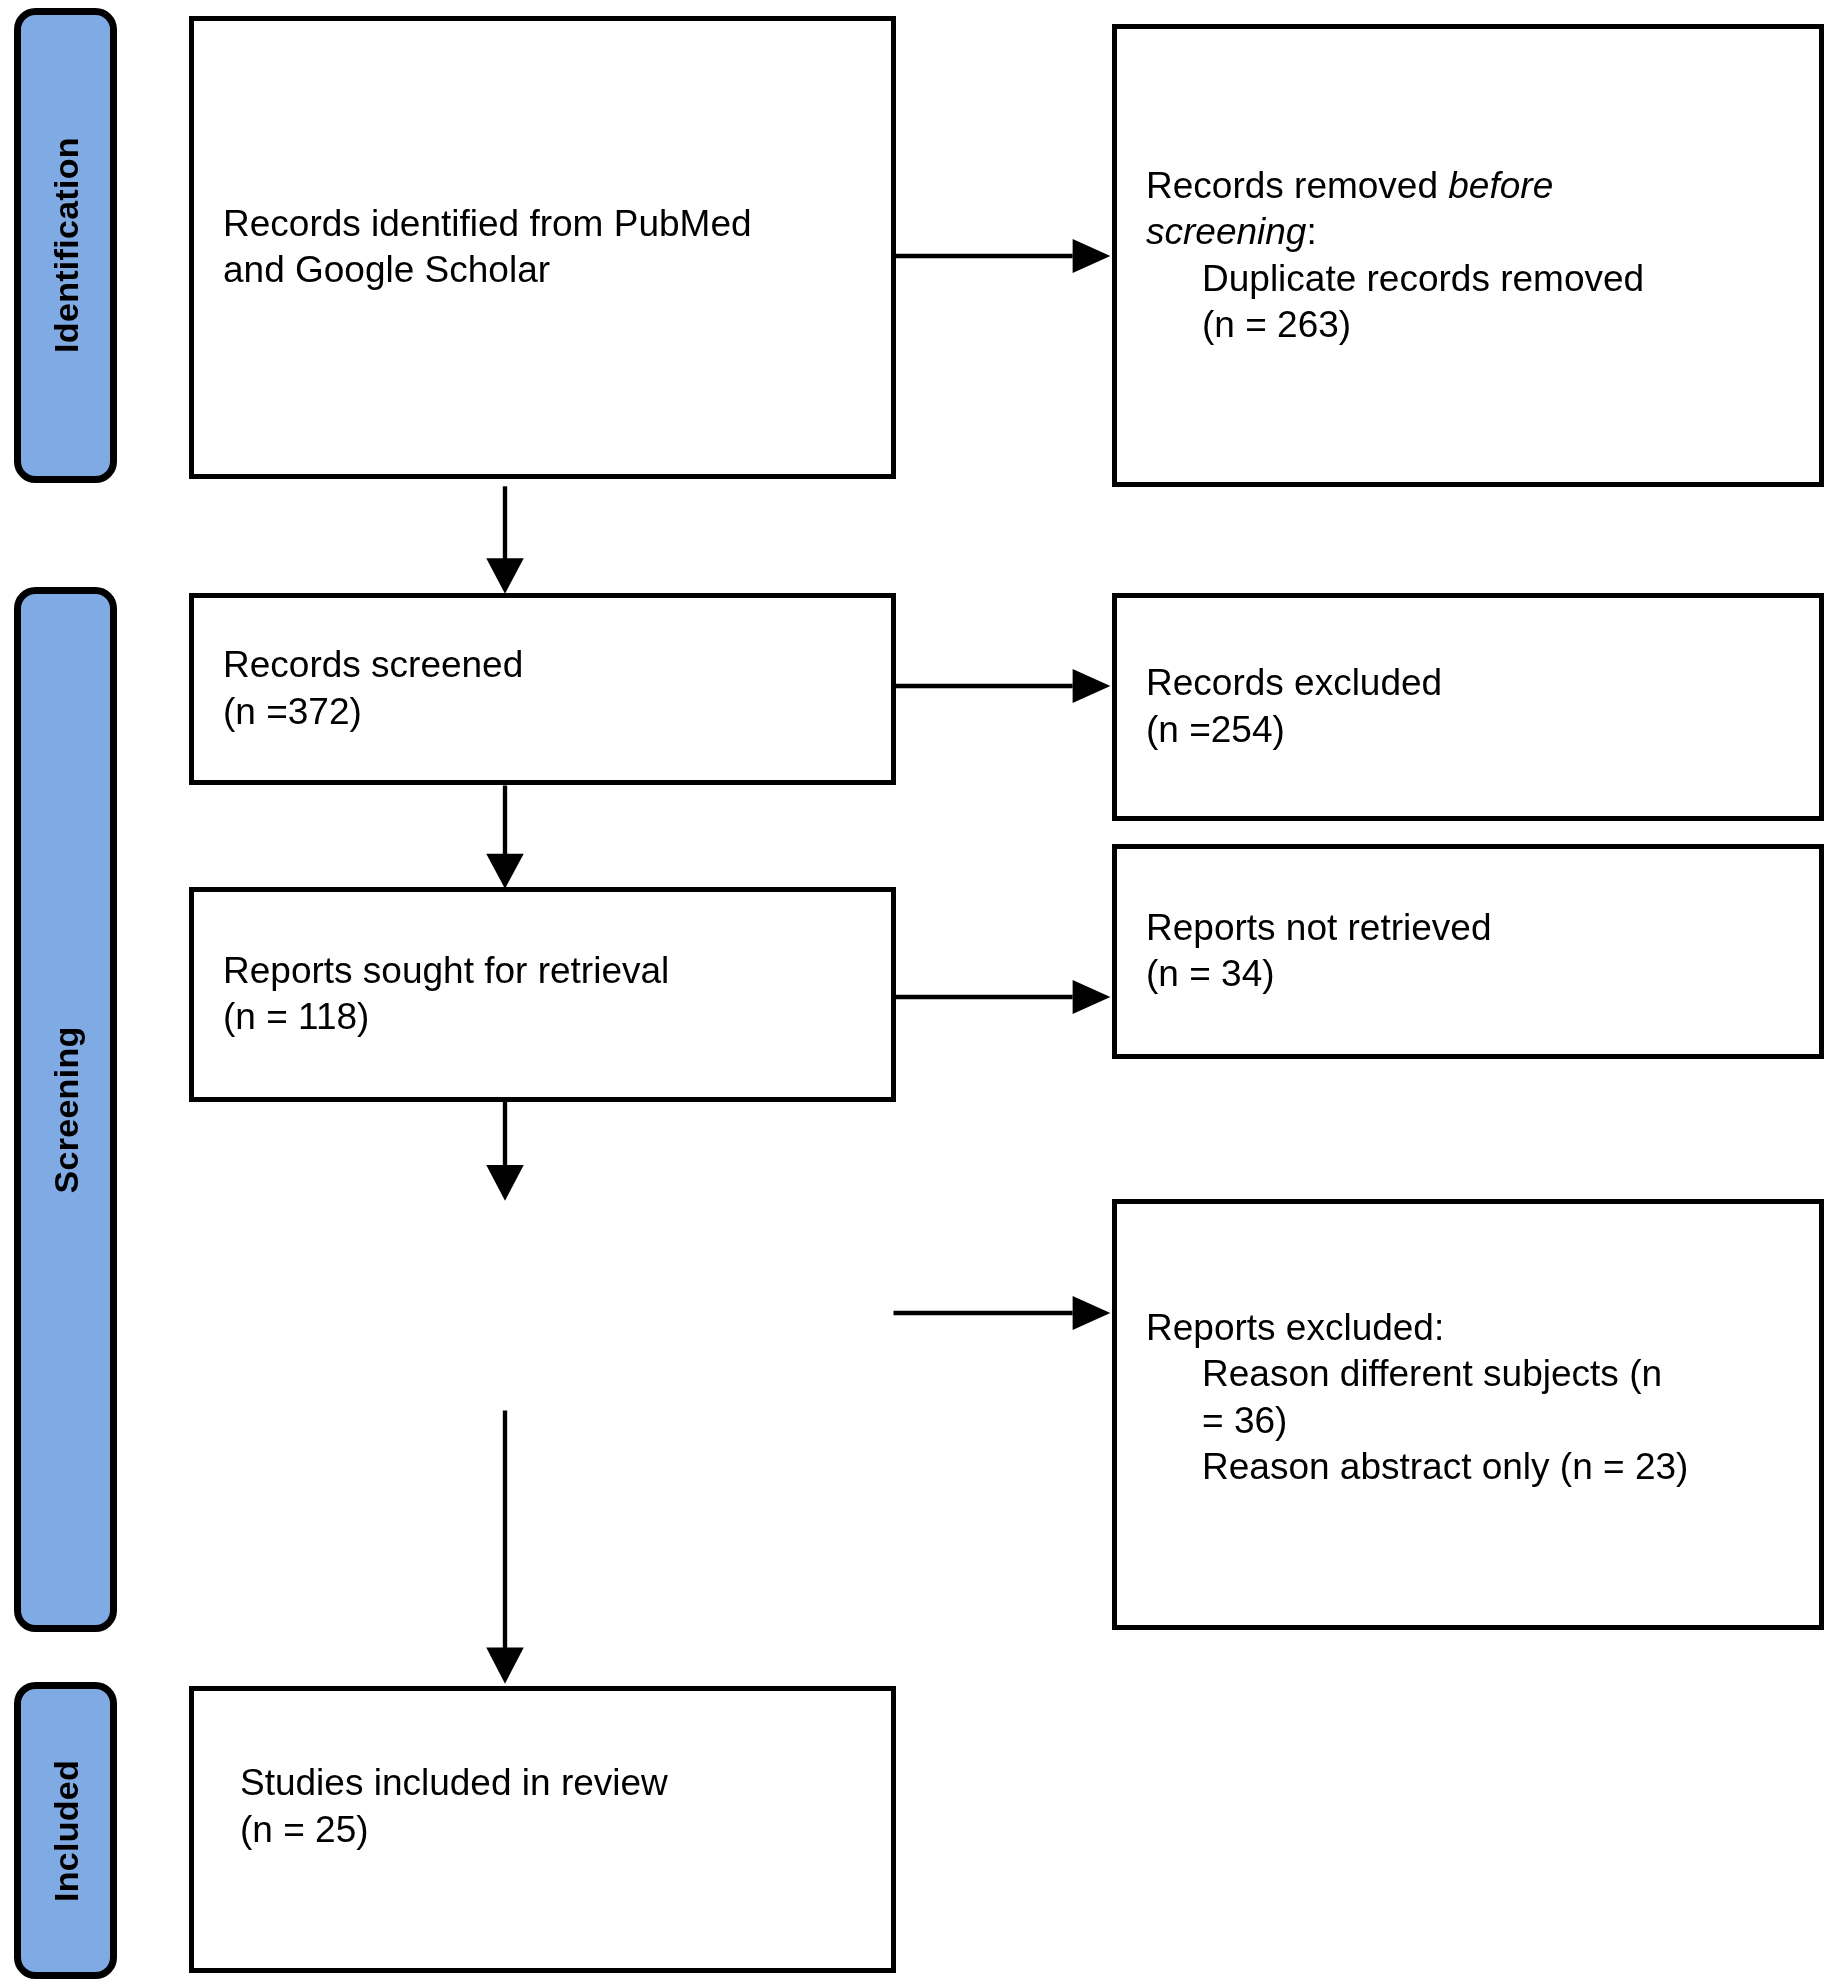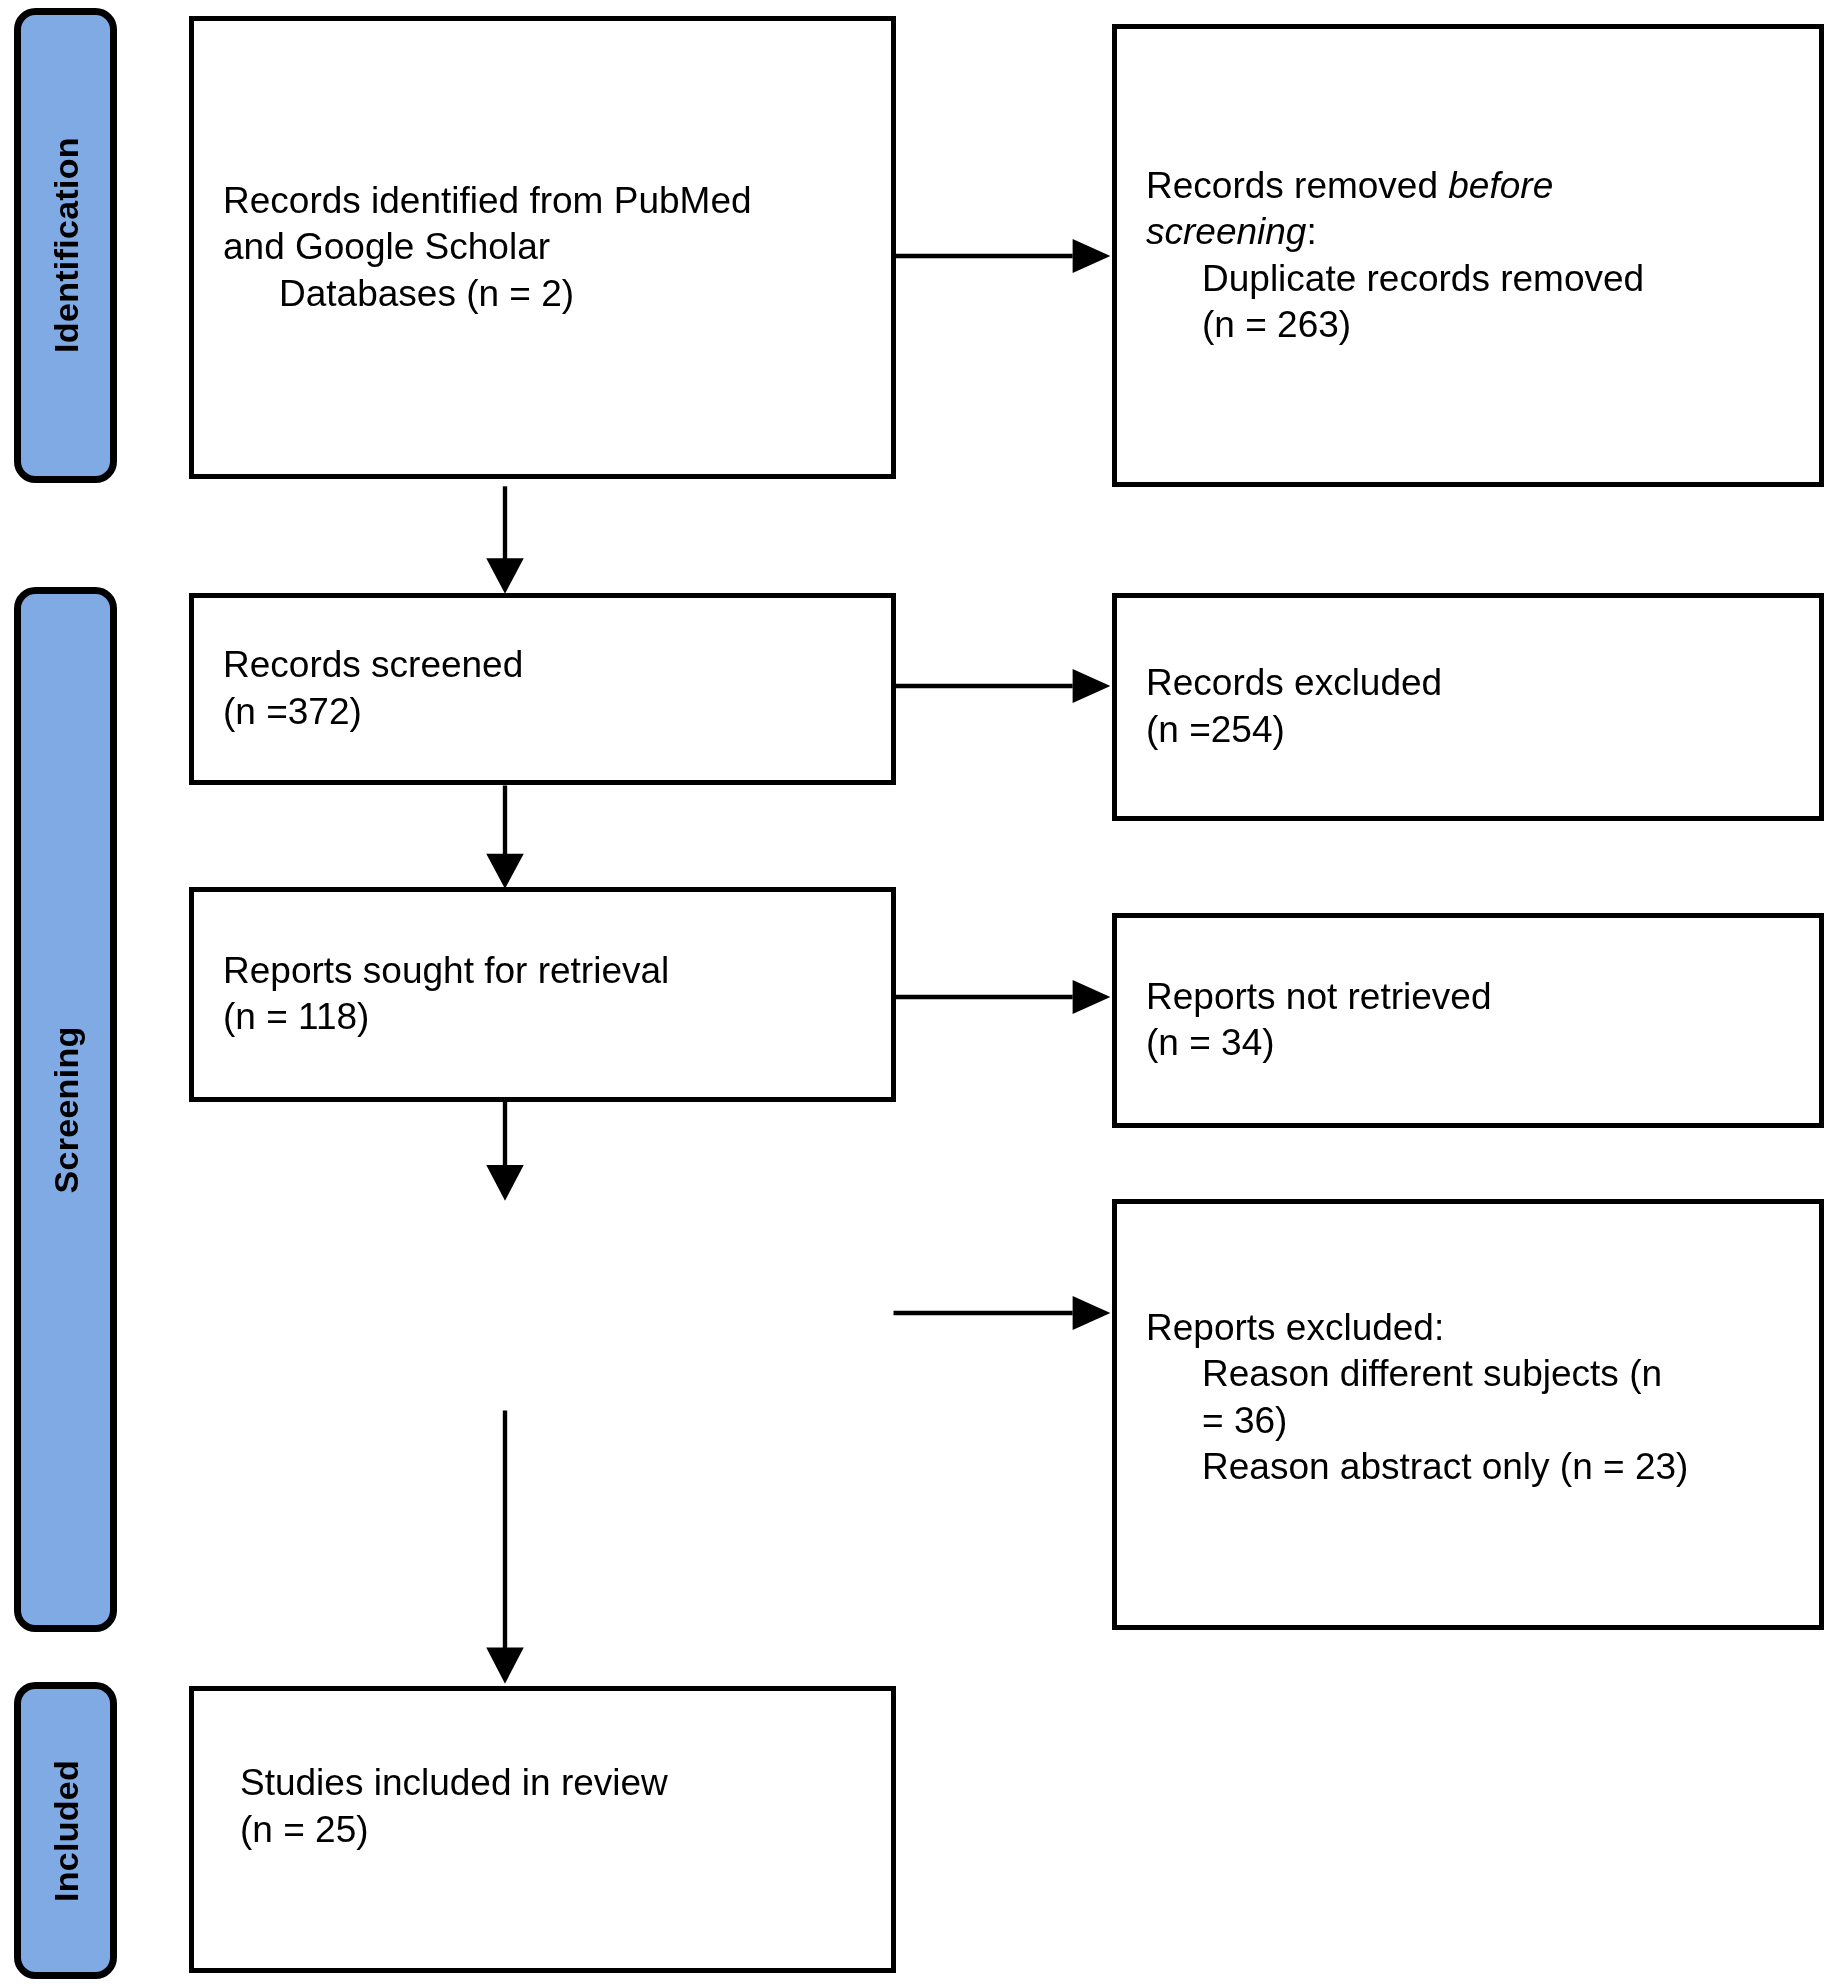--- a/index.html
+++ b/index.html
@@ -133,21 +133,21 @@
   <div class="conn" style="left:480px; top:1409px;">
     <svg width="50" height="278" viewBox="0 0 80 440">
       <line x1="40" y1="0" x2="40" y2="382" stroke="#000" stroke-width="7"></line>
       <polygon points="10,379 70,379 40,437" fill="#000"></polygon>
     </svg>
   </div>
 
   <div class="flow-box" style="left:189px; top:16px; width:707px; height:463px;">
     <div class="box-text"><span>Records identified from PubMed</span>
 <span>and Google Scholar</span>
-<span class="indent">Databases (n = 2)</span></div>
+</div>
   </div>
 
   <div class="flow-box" style="left:189px; top:593px; width:707px; height:192px;">
     <div class="box-text"><span>Records screened</span>
 <span>(n =372)</span></div>
   </div>
 
   <div class="flow-box" style="left:189px; top:887px; width:707px; height:215px;">
     <div class="box-text"><span>Reports sought for retrieval</span>
 <span>(n = 118)</span></div>
@@ -163,21 +163,21 @@
     <div class="box-text"><span><span>Records removed </span><em>before</em></span>
 <span><em>screening</em><span>:</span></span>
 <span class="indent">Duplicate records removed</span><span class="indent">(n = 263)</span></div>
   </div>
 
   <div class="flow-box" style="left:1112px; top:593px; width:712px; height:228px;">
     <div class="box-text"><span>Records excluded</span>
 <span>(n =254)</span></div>
   </div>
 
-  <div class="flow-box" style="left:1112px; top:913px; width:712px; height:215px;">
+  <div class="flow-box" style="left:1112px; top:844px; width:712px; height:215px;">
     <div class="box-text"><span>Reports not retrieved</span>
 <span>(n = 34)</span></div>
   </div>
 
   <div class="flow-box" style="left:1112px; top:1199px; width:712px; height:431px;">
     <div class="box-text" style="top:46%;"><span>Reports excluded:</span>
 <span class="indent">Reason different subjects (n</span><span class="indent">= 36)</span><span class="indent">Reason abstract only (n = 23)</span></div>
   </div>
 
 </div>

